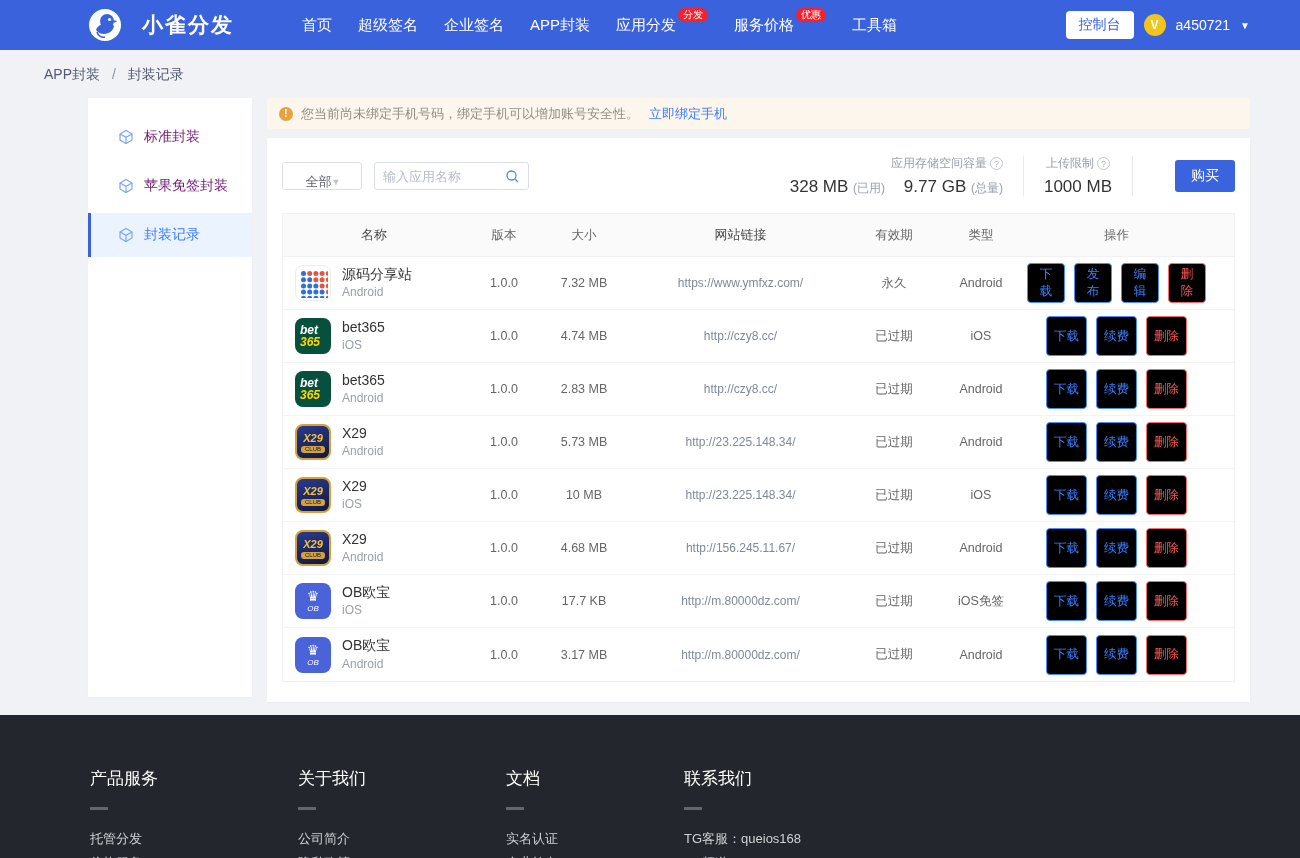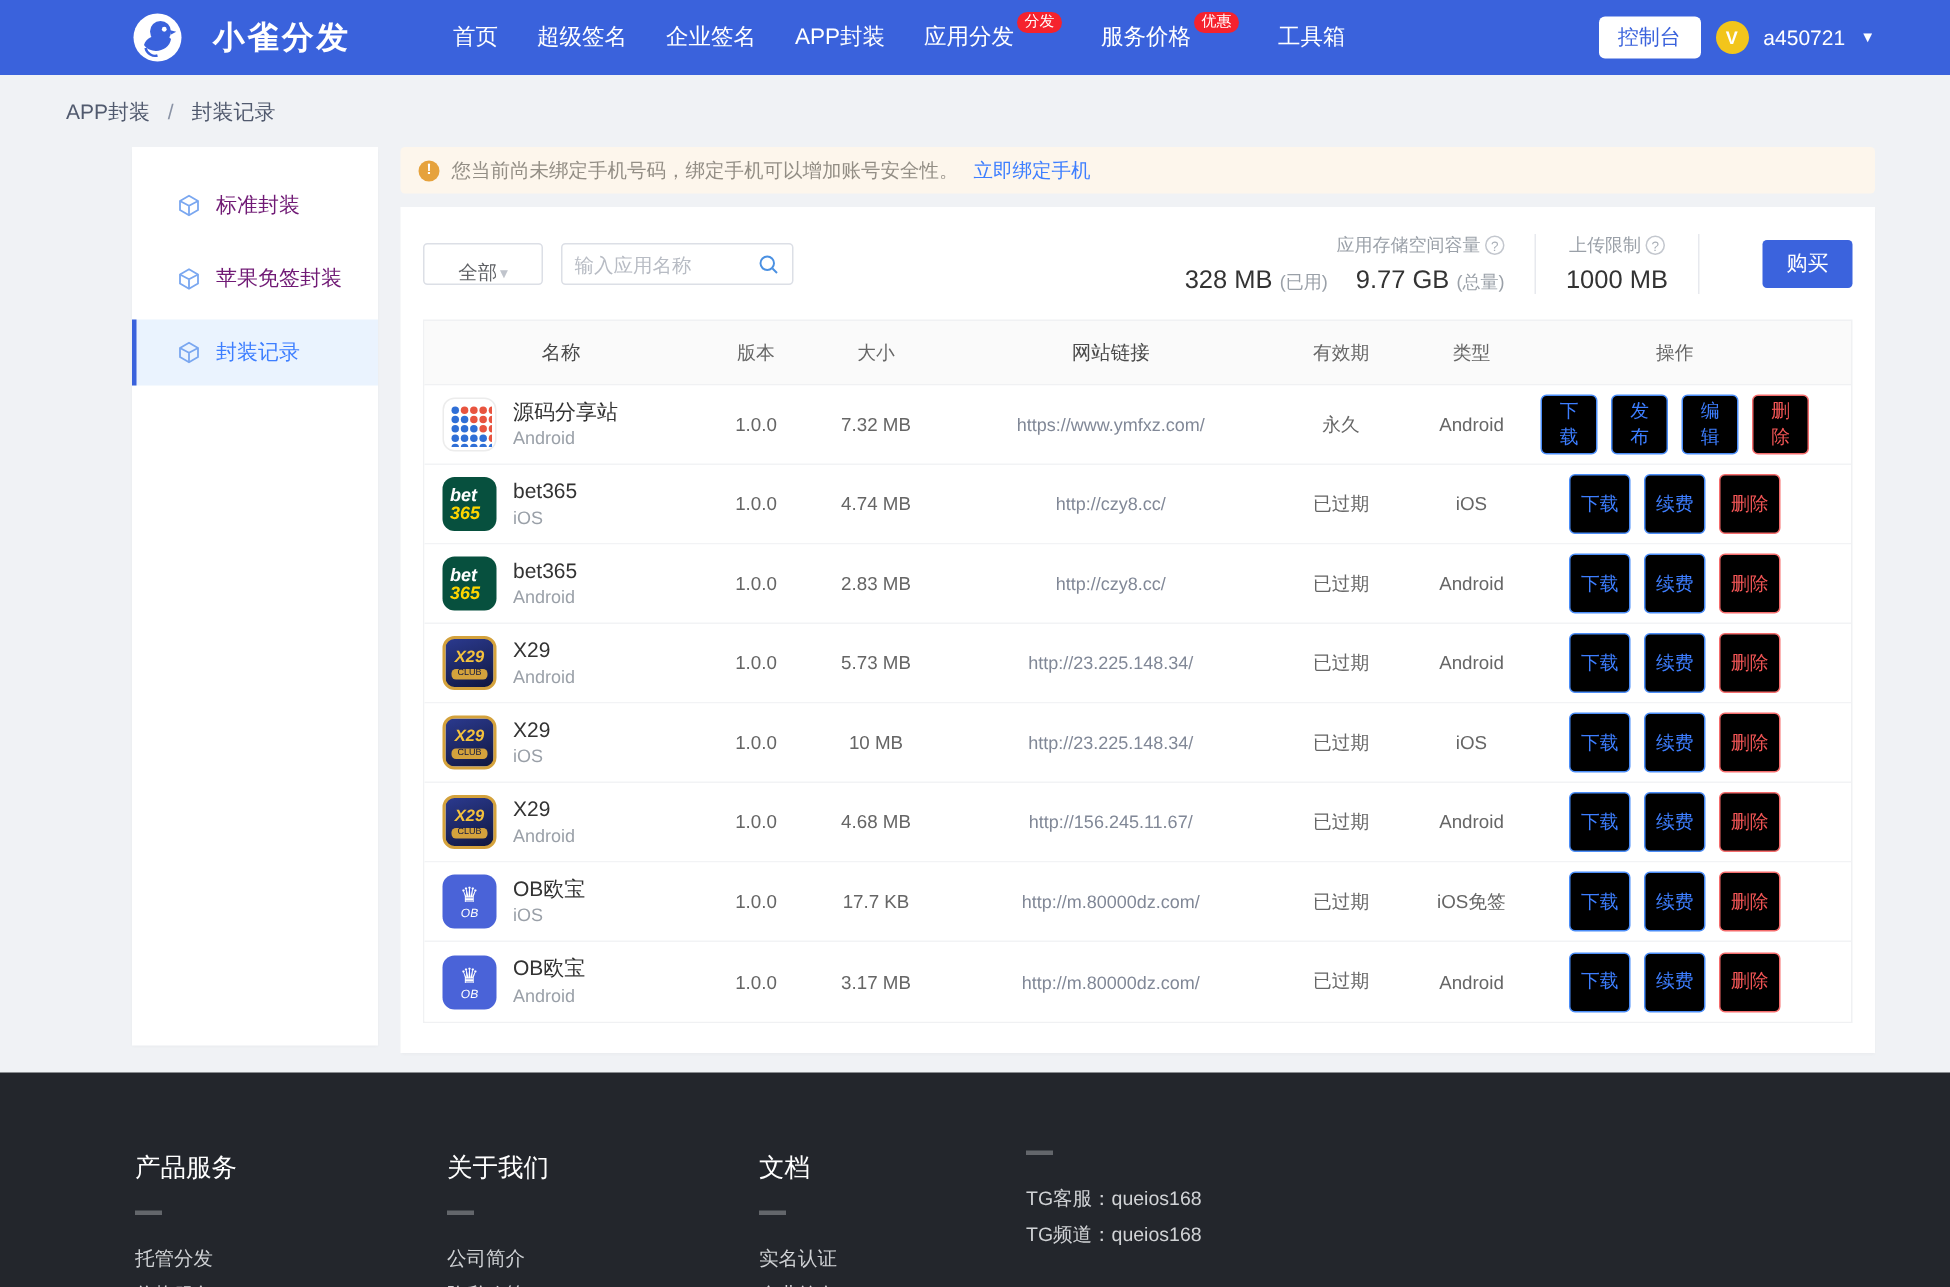--- a/index.html
+++ b/index.html
@@ -448,18 +448,19 @@
         <div class="flink">公司简介</div>
         <div class="flink">隐私政策</div>
       </div>
       <div class="fcol">
         <div class="ftitle">文档</div>
         <div class="fdash"></div>
         <div class="flink">实名认证</div>
         <div class="flink">企业签名</div>
       </div>
       <div class="fcol">
+        <div class="ftitle">联系我们</div>
         <div class="fdash"></div>
         <div class="flink">TG客服：queios168</div>
         <div class="flink">TG频道：queios168</div>
       </div>
     </div>
 </div>
 
 </body></html>

